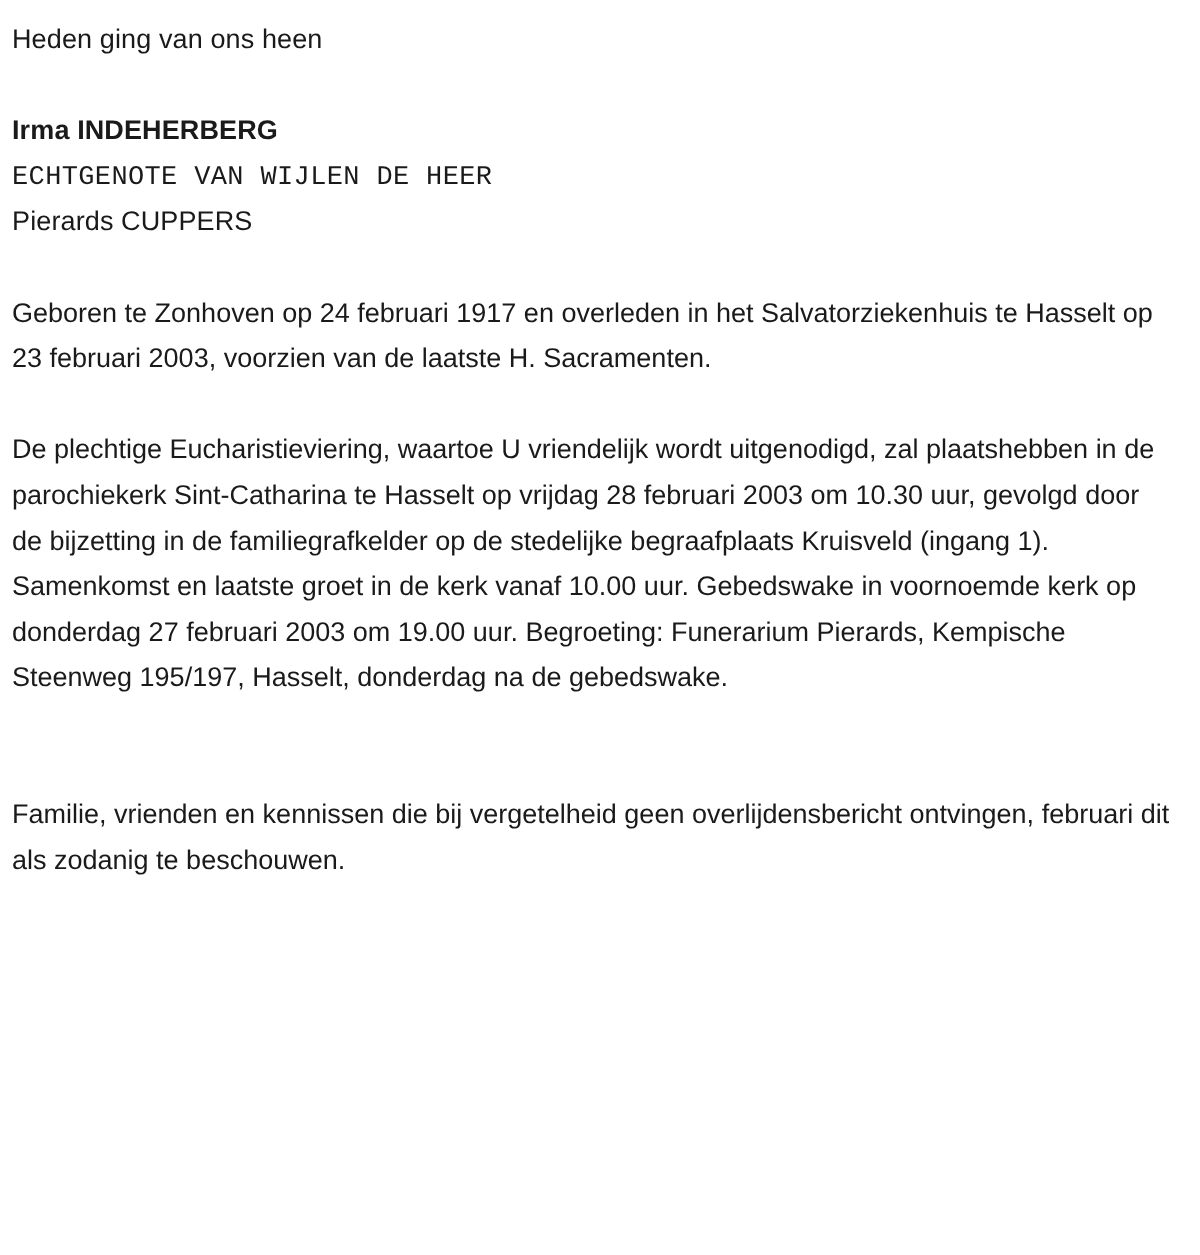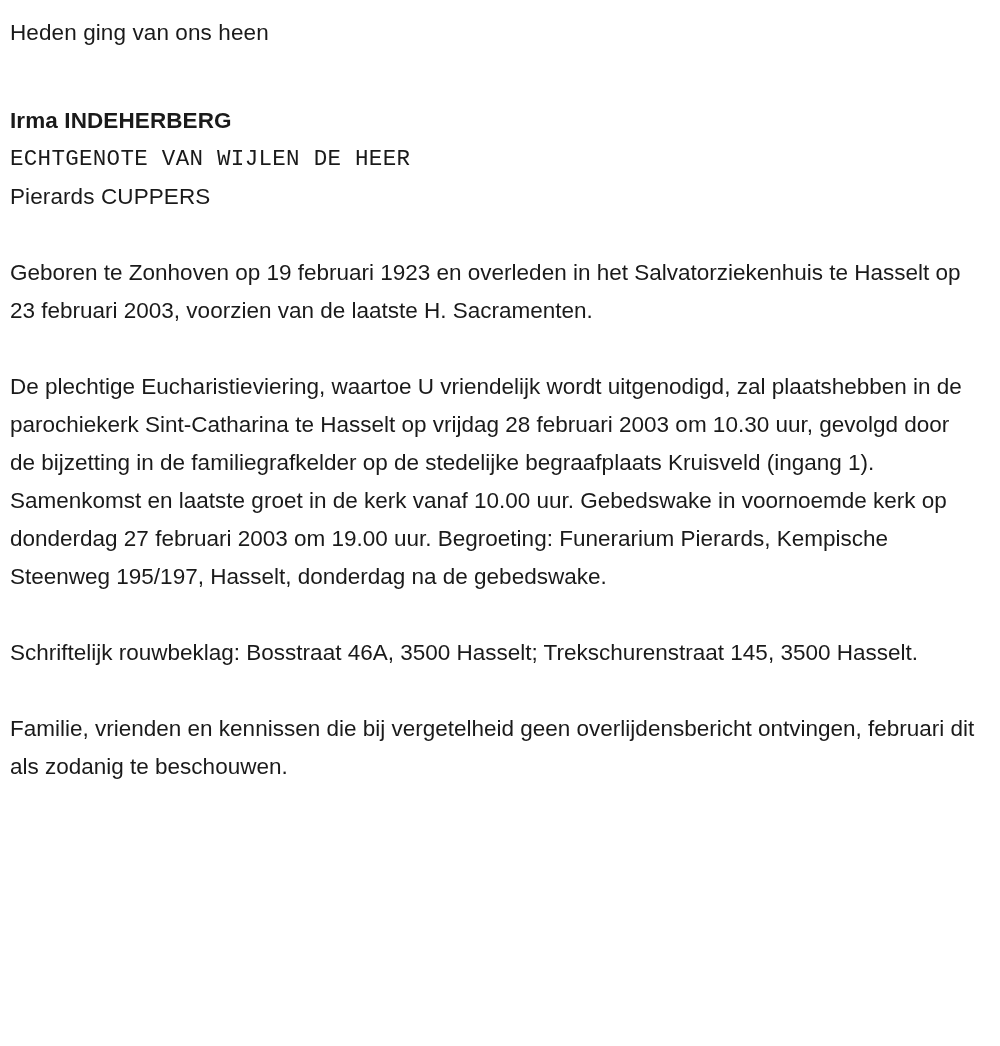--- a/index.html
+++ b/index.html
@@ -42,21 +42,20 @@
     letter-spacing: 0.1px;
   }
 
   .title-line {
     letter-spacing: 0.3px;
   }
 
   .deceased-name {
     font-weight: 700;
     letter-spacing: 0.1px;
-    margin-top: 12px;
   }
 
   .relation-line {
     letter-spacing: 0.3px;
     font-family: Liberation Mono, monospace;
   }
 
   .spouse-name {
     letter-spacing: 0.1px;
   }
@@ -79,27 +78,26 @@
   <div class="gap-md"></div>
 
   <div class="block">
     <span class="line deceased-name">Irma INDEHERBERG</span>
     <span class="line relation-line">ECHTGENOTE VAN WIJLEN DE HEER</span>
     <span class="line spouse-name">Pierards CUPPERS</span>
   </div>
 
   <div class="gap-md"></div>
 
-  <p class="paragraph">Geboren te Zonhoven op 19 februari 1923 en overleden in het Salvatorziekenhuis te Hasselt op 23 februari 2003, voorzien van de laatste H. Sacramenten.</p>
+  <p class="paragraph">Geboren te Zonhoven op 24 februari 1917 en overleden in het Salvatorziekenhuis te Hasselt op 23 februari 2003, voorzien van de laatste H. Sacramenten.</p>
 
   <div class="gap-md"></div>
 
   <p class="paragraph">De plechtige Eucharistieviering, waartoe U vriendelijk wordt uitgenodigd, zal plaatshebben in de parochiekerk Sint-Catharina te Hasselt op vrijdag 28 februari 2003 om 10.30 uur, gevolgd door de bijzetting in de familiegrafkelder op de stedelijke begraafplaats Kruisveld (ingang 1). Samenkomst en laatste groet in de kerk vanaf 10.00 uur. Gebedswake in voornoemde kerk op donderdag 27 februari 2003 om 19.00 uur. Begroeting: Funerarium Pierards, Kempische Steenweg 195/197, Hasselt, donderdag na de gebedswake.</p>
 
   <div class="gap-md"></div>
 
-  <p class="paragraph">Schriftelijk rouwbeklag: Bosstraat 46A, 3500 Hasselt; Trekschurenstraat 145, 3500 Hasselt.</p>
 
   <div class="gap-md"></div>
 
   <p class="paragraph">Familie, vrienden en kennissen die bij vergetelheid geen overlijdensbericht ontvingen, februari dit als zodanig te beschouwen.</p>
 
 </div>
 
 </body></html>

